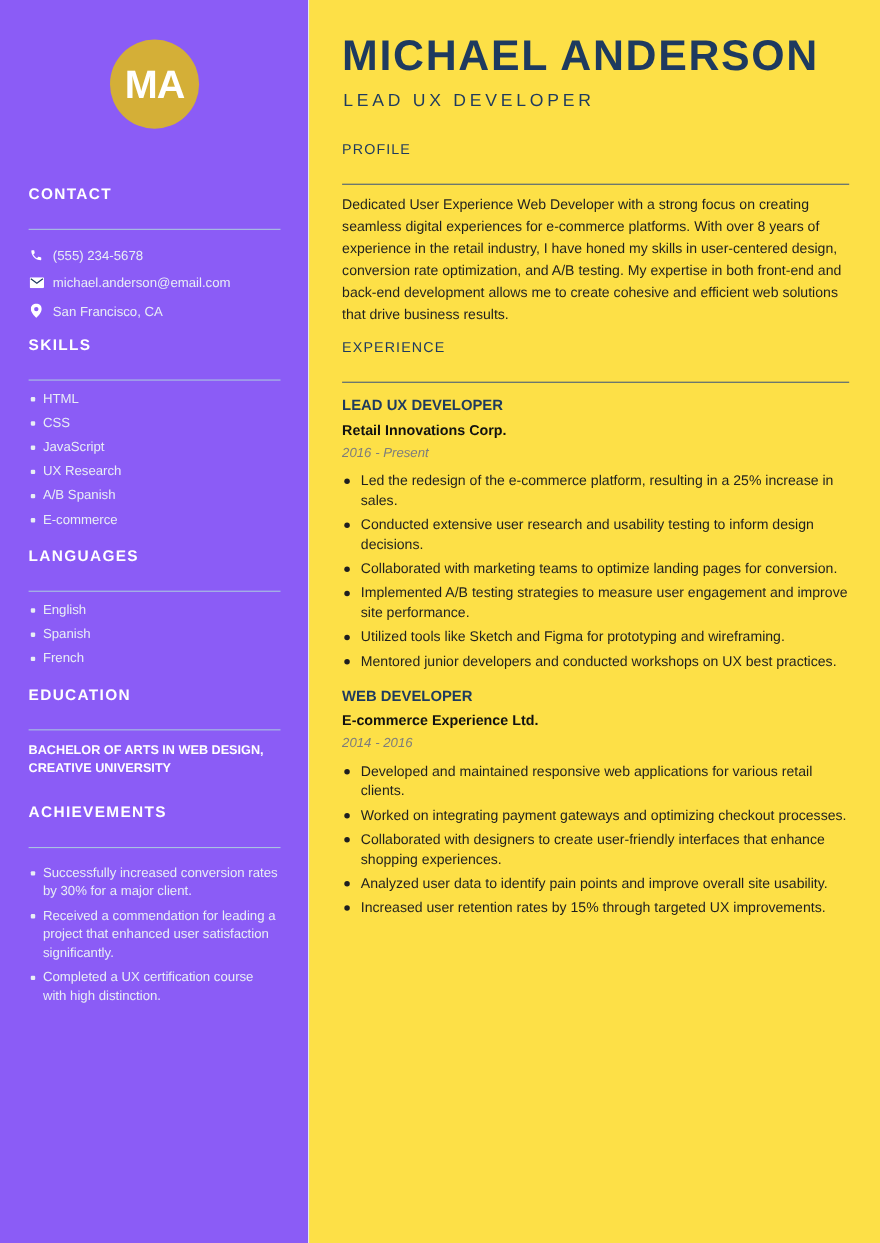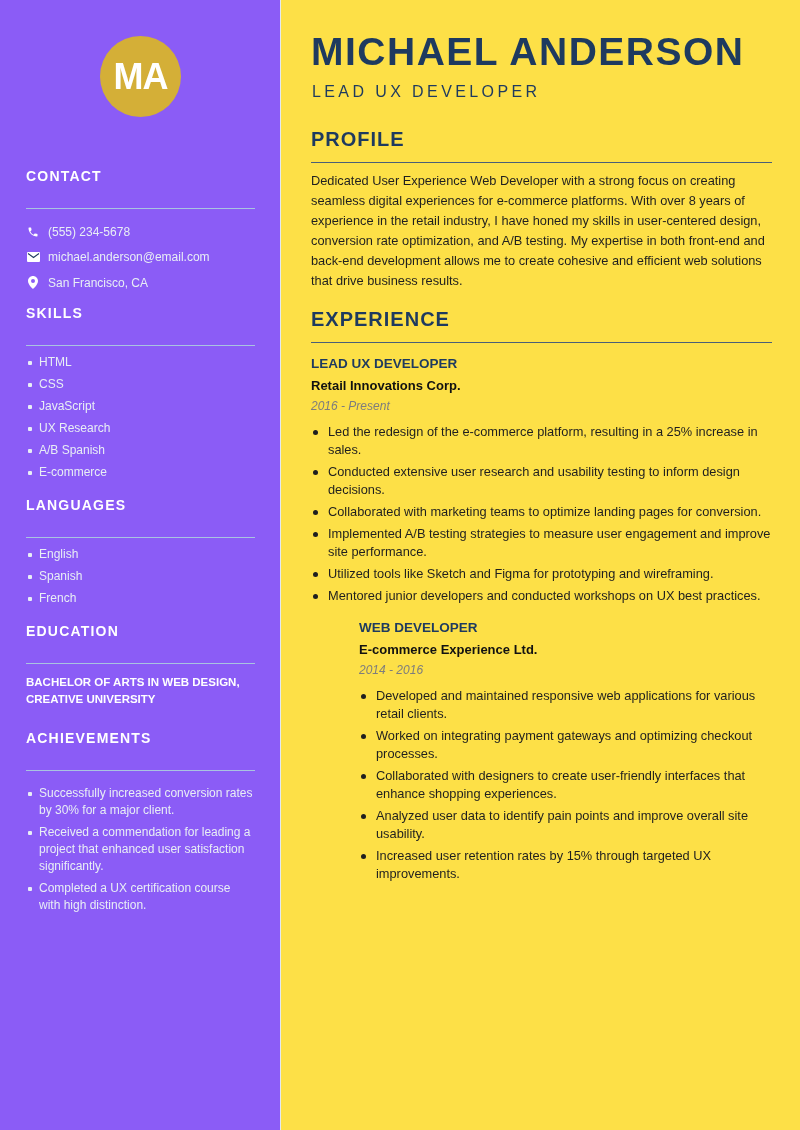--- a/index.html
+++ b/index.html
@@ -50,22 +50,22 @@
   .name {
     position: absolute; left: 30px; top: 30px; margin: 0;
     font-size: 39px; font-weight: bold; color: #1e3a5f; letter-spacing: 1.5px;
   }
   .role {
     position: absolute; left: 31px; top: 83px; margin: 0;
     font-size: 16px; color: #1e3a5f; letter-spacing: 3.4px;
   }
   .m-section { position: absolute; left: 30px; width: 461px; }
   .m-title {
-    font-size: 20px; font-weight: bold; color: #1e3a5f; letter-spacing: 1px;
-    padding-bottom: 11px; border-bottom: 1.5px solid #4a5f78; margin: 0;
+    font-size: 13px; font-weight: normal; color: #1e3a5f; letter-spacing: 1px;
+    padding-bottom: 24px; border-bottom: 1.5px solid #4a5f78; margin: 0;
   }
   .profile-text {
     margin: 8px 0 0 0; font-size: 12.8px; line-height: 20px; color: #1f1f1f;
   }
   .job { margin-top: 12px; }
   .job-title { font-size: 13.5px; font-weight: bold; color: #1e3a5f; margin: 0; line-height: 18px; }
   .company { font-size: 13px; font-weight: bold; color: #111; margin: 5px 0 0 0; line-height: 16px; }
   .dates { font-size: 12px; font-style: italic; color: #7d7d7d; margin: 5px 0 0 0; line-height: 15px; }
   .job-list { list-style: none; margin: 9px 0 0 0; padding: 0; }
   .job-list li {
@@ -167,21 +167,21 @@
       <ul class="job-list">
         <li>Led the redesign of the e-commerce platform, resulting in a 25% increase in sales.</li>
         <li>Conducted extensive user research and usability testing to inform design decisions.</li>
         <li>Collaborated with marketing teams to optimize landing pages for conversion.</li>
         <li>Implemented A/B testing strategies to measure user engagement and improve site performance.</li>
         <li>Utilized tools like Sketch and Figma for prototyping and wireframing.</li>
         <li>Mentored junior developers and conducted workshops on UX best practices.</li>
       </ul>
     </div>
 
-    <div class="job" style="margin-top:14px;margin-left:48px;">
+    <div class="job" style="margin-top:14px;">
       <h3 class="job-title">WEB DEVELOPER</h3>
       <div class="company">E-commerce Experience Ltd.</div>
       <div class="dates">2014 - 2016</div>
       <ul class="job-list">
         <li>Developed and maintained responsive web applications for various retail clients.</li>
         <li>Worked on integrating payment gateways and optimizing checkout processes.</li>
         <li>Collaborated with designers to create user-friendly interfaces that enhance shopping experiences.</li>
         <li>Analyzed user data to identify pain points and improve overall site usability.</li>
         <li>Increased user retention rates by 15% through targeted UX improvements.</li>
       </ul>

